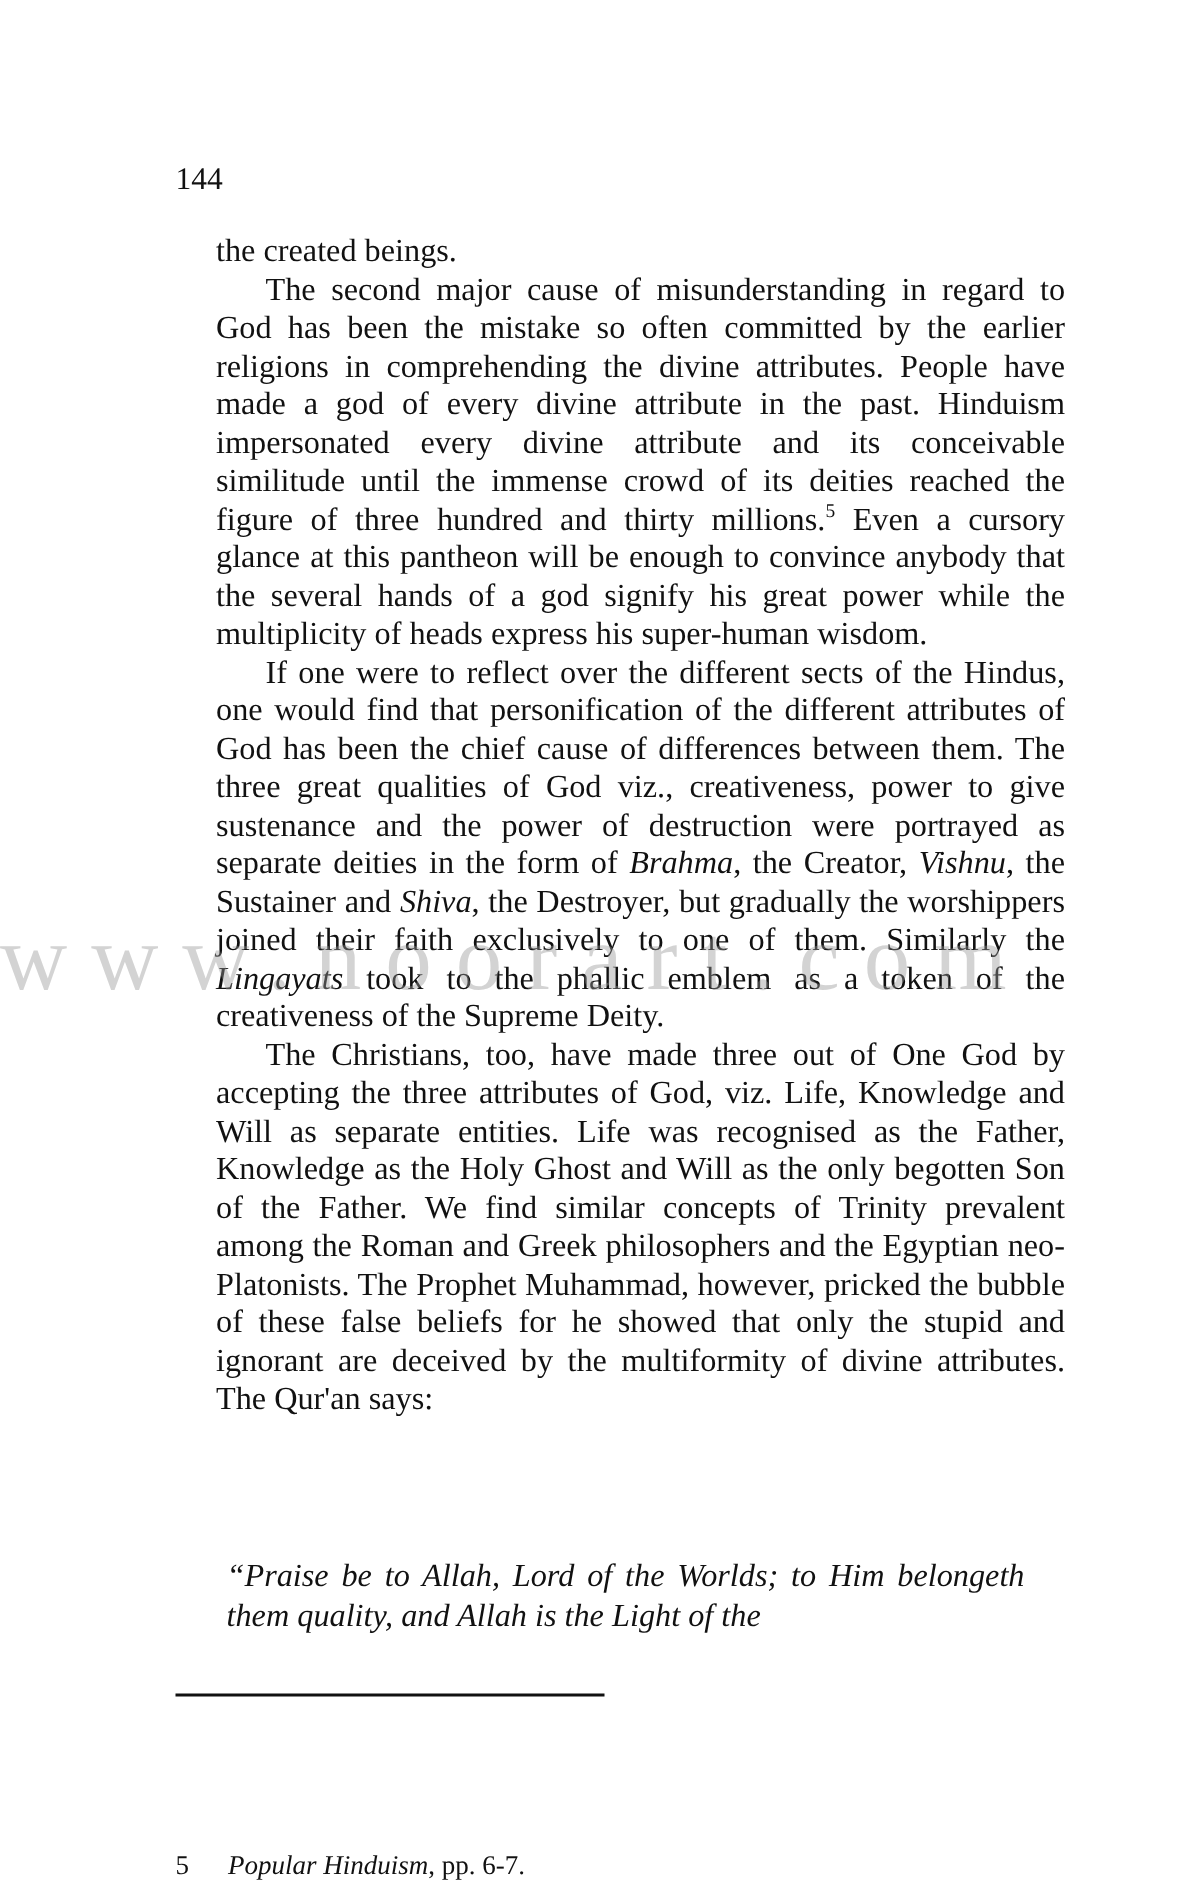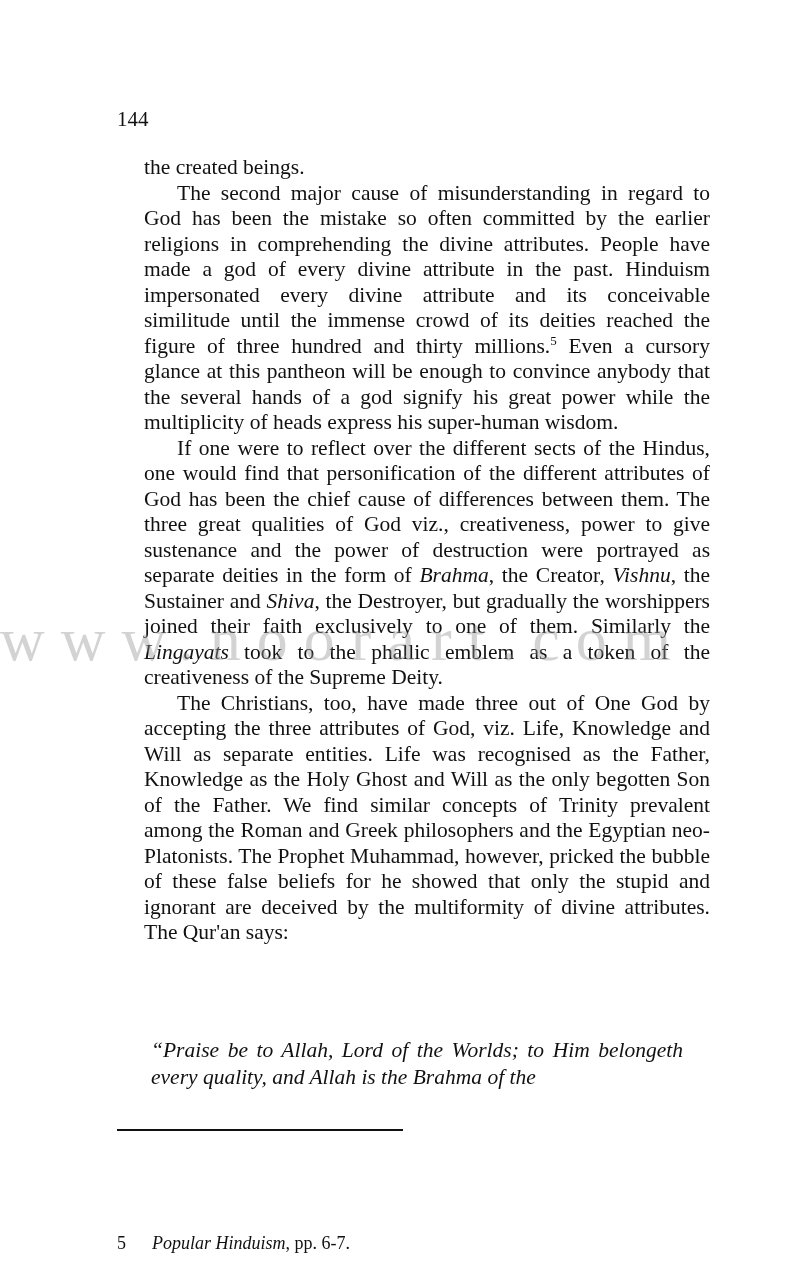--- a/index.html
+++ b/index.html
@@ -27,21 +27,21 @@
     <span class="pagenum">144</span>
   </div>
 
   <div class="body">
     <p>the created beings.</p>
     <p class="indent"><span>The second major cause of misunderstanding in regard to God has been the mistake so often committed by the earlier religions in comprehending the divine attributes. People have made a god of every divine attribute in the past. Hinduism impersonated every divine attribute and its conceivable similitude until the immense crowd of its deities reached the figure of three hundred and thirty millions.</span><sup>5</sup><span> Even a cursory glance at this pantheon will be enough to convince anybody that the several hands of a god signify his great power while the multiplicity of heads express his super-human wisdom.</span></p>
     <p class="indent"><span>If one were to reflect over the different sects of the Hindus, one would find that personification of the different attributes of God has been the chief cause of differences between them. The three great qualities of God viz., creativeness, power to give sustenance and the power of destruction were portrayed as separate deities in the form of </span><i>Brahma</i><span>, the Creator, </span><i>Vishnu</i><span>, the Sustainer and </span><i>Shiva</i><span>, the Destroyer, but gradually the worshippers joined their faith exclusively to one of them. Similarly the </span><i>Lingayats</i><span> took to the phallic emblem as a token of the creativeness of the Supreme Deity.</span></p>
     <p class="indent">The Christians, too, have made three out of One God by accepting the three attributes of God, viz. Life, Knowledge and Will as separate entities. Life was recognised as the Father, Knowledge as the Holy Ghost and Will as the only begotten Son of the Father. We find similar concepts of Trinity prevalent among the Roman and Greek philosophers and the Egyptian neo-Platonists. The Prophet Muhammad, however, pricked the bubble of these false beliefs for he showed that only the stupid and ignorant are deceived by the multiformity of divine attributes. The Qur'an says:</p>
   </div>
 
-  <div class="quote">“Praise be to Allah, Lord of the Worlds; to Him belongeth every quality, and Allah is the Brahma of the</div>
+  <div class="quote">“Praise be to Allah, Lord of the Worlds; to Him belongeth them quality, and Allah is the Light of the</div>
 
   <div class="rule"></div>
 
   <div class="footnote">
     <span class="fn-num">5</span><i>Popular Hinduism</i><span>, pp. 6-7.</span>
   </div>
 
   <div class="watermark">www.noorart.com</div>
 </div>
 

